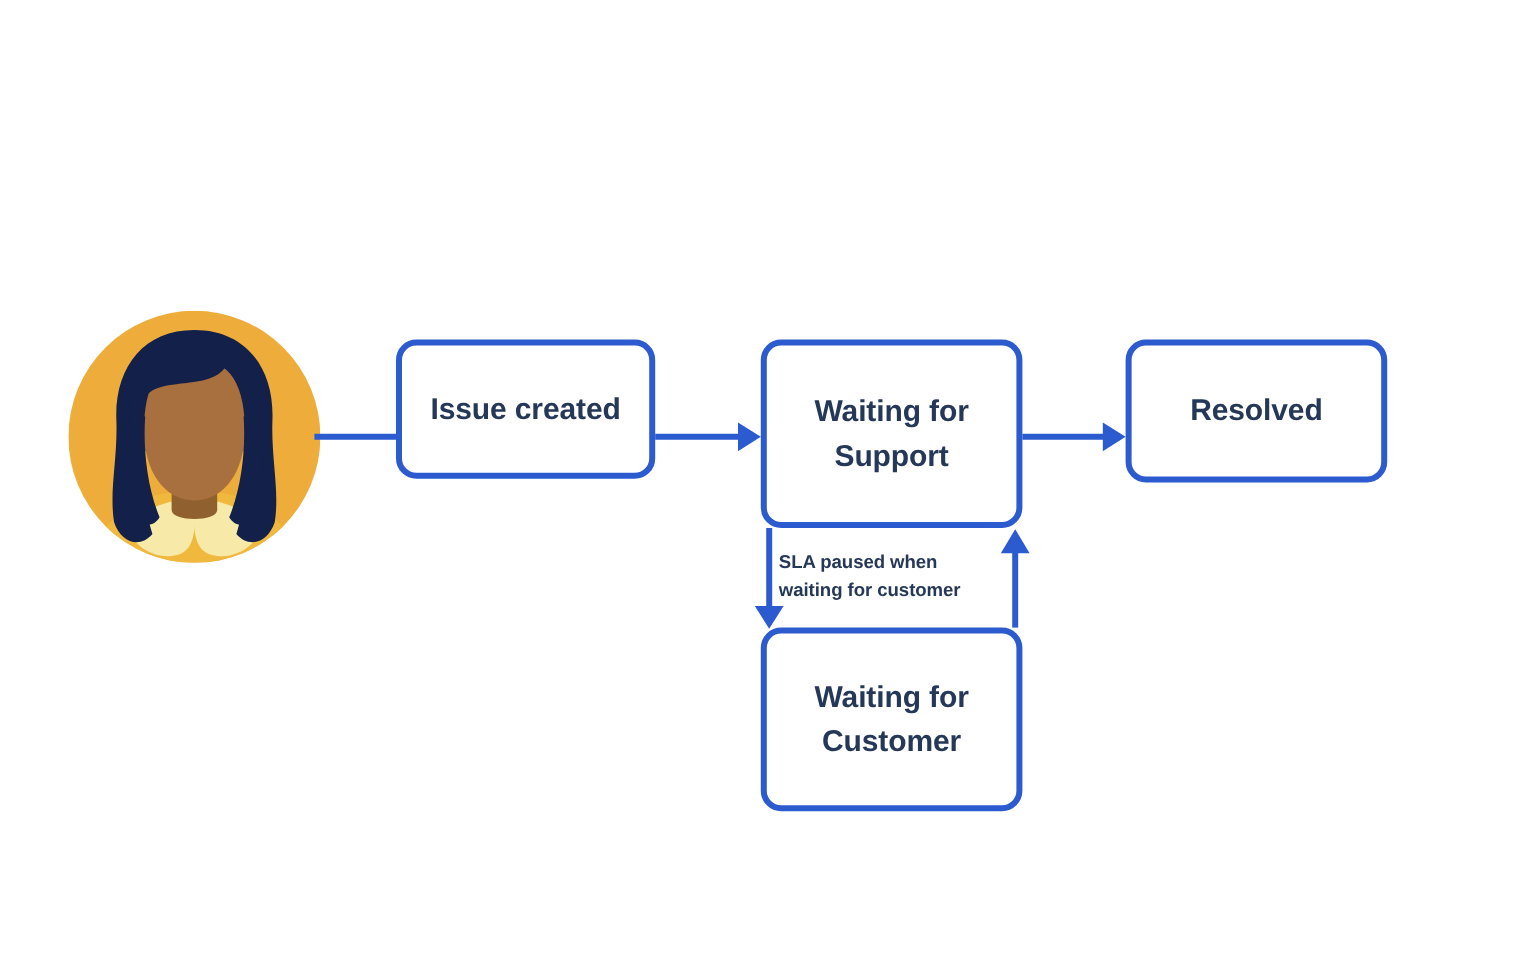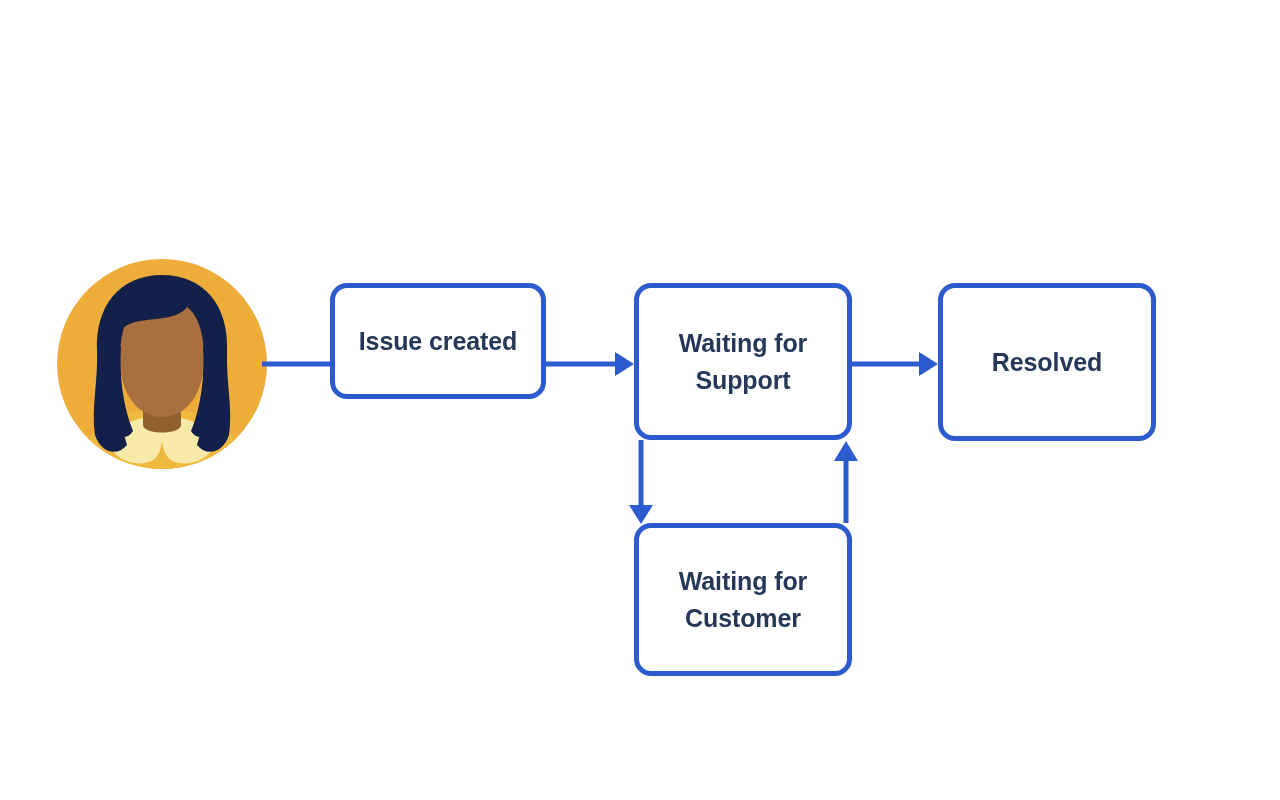--- a/index.html
+++ b/index.html
@@ -60,21 +60,21 @@
   #node-waiting-support {
     left: 634px;
     top: 283px;
     width: 218px;
     height: 157px;
   }
   #node-resolved {
     left: 938px;
     top: 283px;
     width: 218px;
-    height: 158px;
+    height: 119px;
   }
   #node-waiting-customer {
     left: 634px;
     top: 523px;
     width: 218px;
     height: 153px;
   }
 
   
   #connectors {
@@ -177,14 +177,16 @@
   <div class="node" id="node-issue-created">Issue created</div>
 
   <div class="node" id="node-waiting-support">Waiting for
 Support</div>
 
   <div class="node" id="node-resolved">Resolved</div>
 
   <div class="node" id="node-waiting-customer">Waiting for
 Customer</div>
 
+  <div id="sla-annotation">SLA paused when
+waiting for customer</div>
 
 </div>
 
 </body></html>

